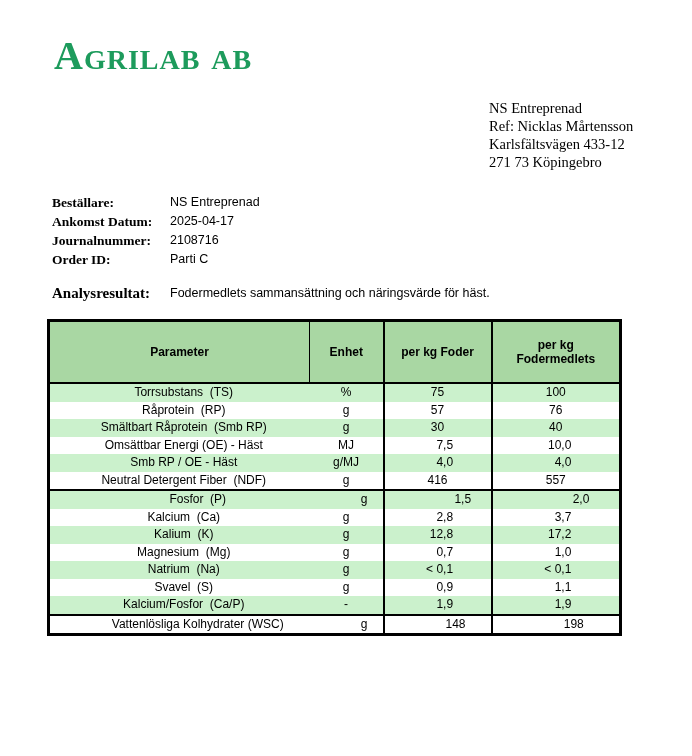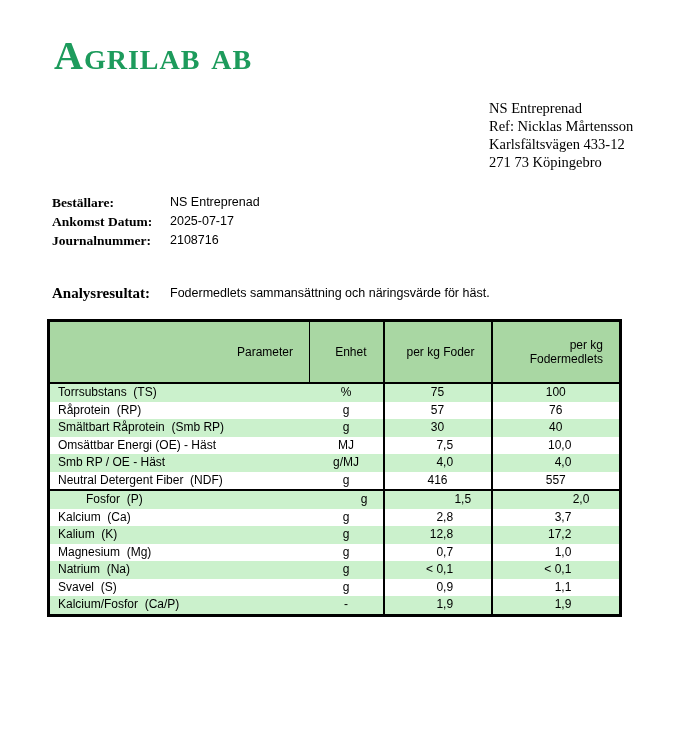--- a/index.html
+++ b/index.html
@@ -36,27 +36,27 @@
   .analysis .val { font-size: 12.5px; padding-top: 1px; }
 
   table.results {
     position: absolute; left: 47px; top: 319px;
     width: 572px; table-layout: fixed; border-collapse: collapse;
     border: 3px solid #000;
     font-size: 12px;
   }
   table.results th {
     background: var(--header-green, #a9d7a3);
-    font-weight: 400; height: 20px; text-align: right;
+    font-weight: 700; height: 20px; text-align: center;
     border-bottom: 2.5px solid #000; padding: 16px;
   }
   table.results th.h-param { border-right: 1.5px solid #000; }
   table.results th.h-unit, table.results th.h-foder { border-right: 2.5px solid #000; }
   table.results td { height: 17.5px; padding: 0; line-height: 17.5px; }
-  table.results td.param { text-align: left; padding-left: 8px; white-space: pre; }
+  table.results td.param { text-align: center; padding-left: 8px; white-space: pre; }
   table.results td.num { text-align: center; }
   table.results td.unit, table.results td.foder { border-right: 2.5px solid #000; }
   table.results tr.green td { background: var(--row-green, #cbf1cc); }
   table.results tr.section-start td { border-top: 2.5px solid #000; padding-left: 36px; }
   .dec { display: inline-block; min-width: 2.6em; text-align: right; }
 </style>
 </head>
 <body>
 
 <div class="logo">Agrilab ab</div>
@@ -68,25 +68,29 @@
   <div>271 73 Köpingebro</div>
 </div>
 
 <div class="order-info">
   <div class="row">
     <span class="lbl">Beställare:</span>
     <span class="val">NS Entreprenad</span>
   </div>
   <div class="row">
     <span class="lbl">Ankomst Datum:</span>
-    <span class="val">2025-07-17</span>
+    <span class="val">2025-04-17</span>
   </div>
   <div class="row">
     <span class="lbl">Journalnummer:</span>
     <span class="val">2108716</span>
+  </div>
+  <div class="row">
+    <span class="lbl">Order ID:</span>
+    <span class="val">Parti C</span>
   </div>
 </div>
 
 <div class="analysis">
   <span class="lbl">Analysresultat:</span>
   <span class="val">Fodermedlets sammansättning och näringsvärde för häst.</span>
 </div>
 
 <table class="results">
   <colgroup>
@@ -175,14 +179,20 @@
         <td class="num unit">g</td>
         <td class="num foder"><span class="dec">0,9</span></td>
         <td class="num"><span class="dec">1,1</span></td>
       </tr>
       <tr class="green">
         <td class="param">Kalcium/Fosfor  (Ca/P)</td>
         <td class="num unit">-</td>
         <td class="num foder"><span class="dec">1,9</span></td>
         <td class="num"><span class="dec">1,9</span></td>
       </tr>
+      <tr class="section-start">
+        <td class="param">Vattenlösliga Kolhydrater (WSC)</td>
+        <td class="num unit">g</td>
+        <td class="num foder">148</td>
+        <td class="num">198</td>
+      </tr>
     </tbody>
 </table>
 
 </body></html>

